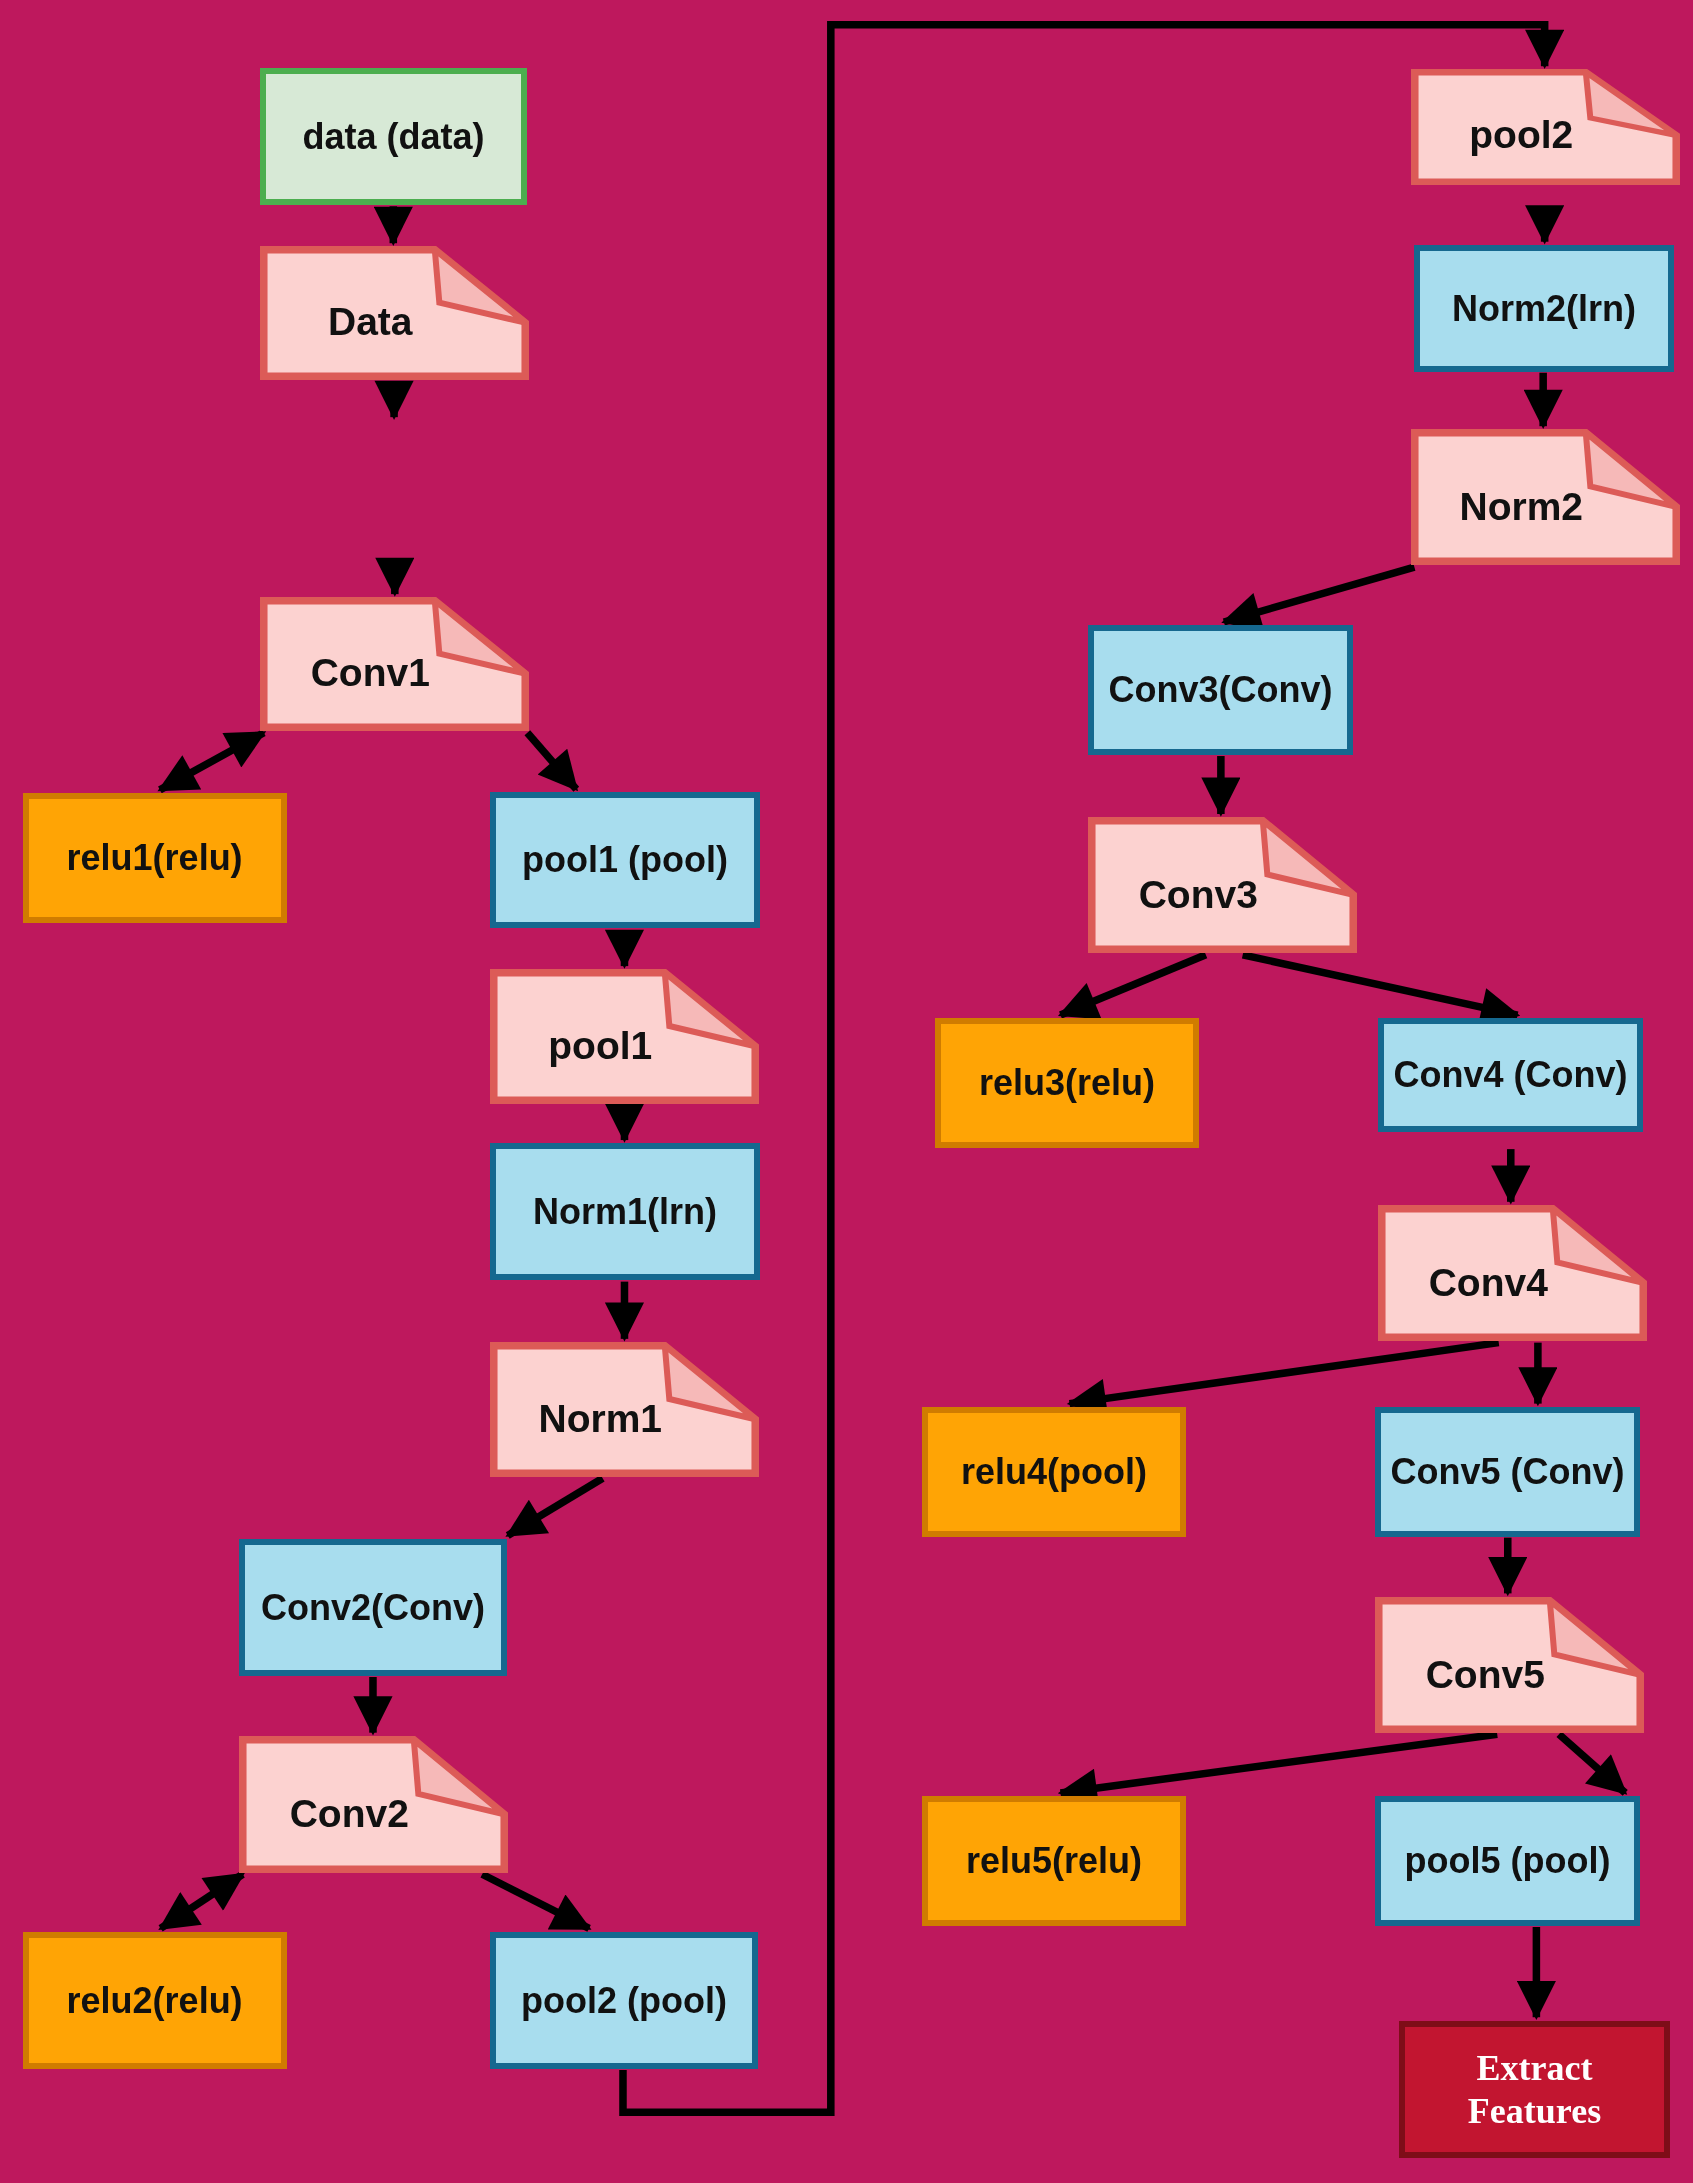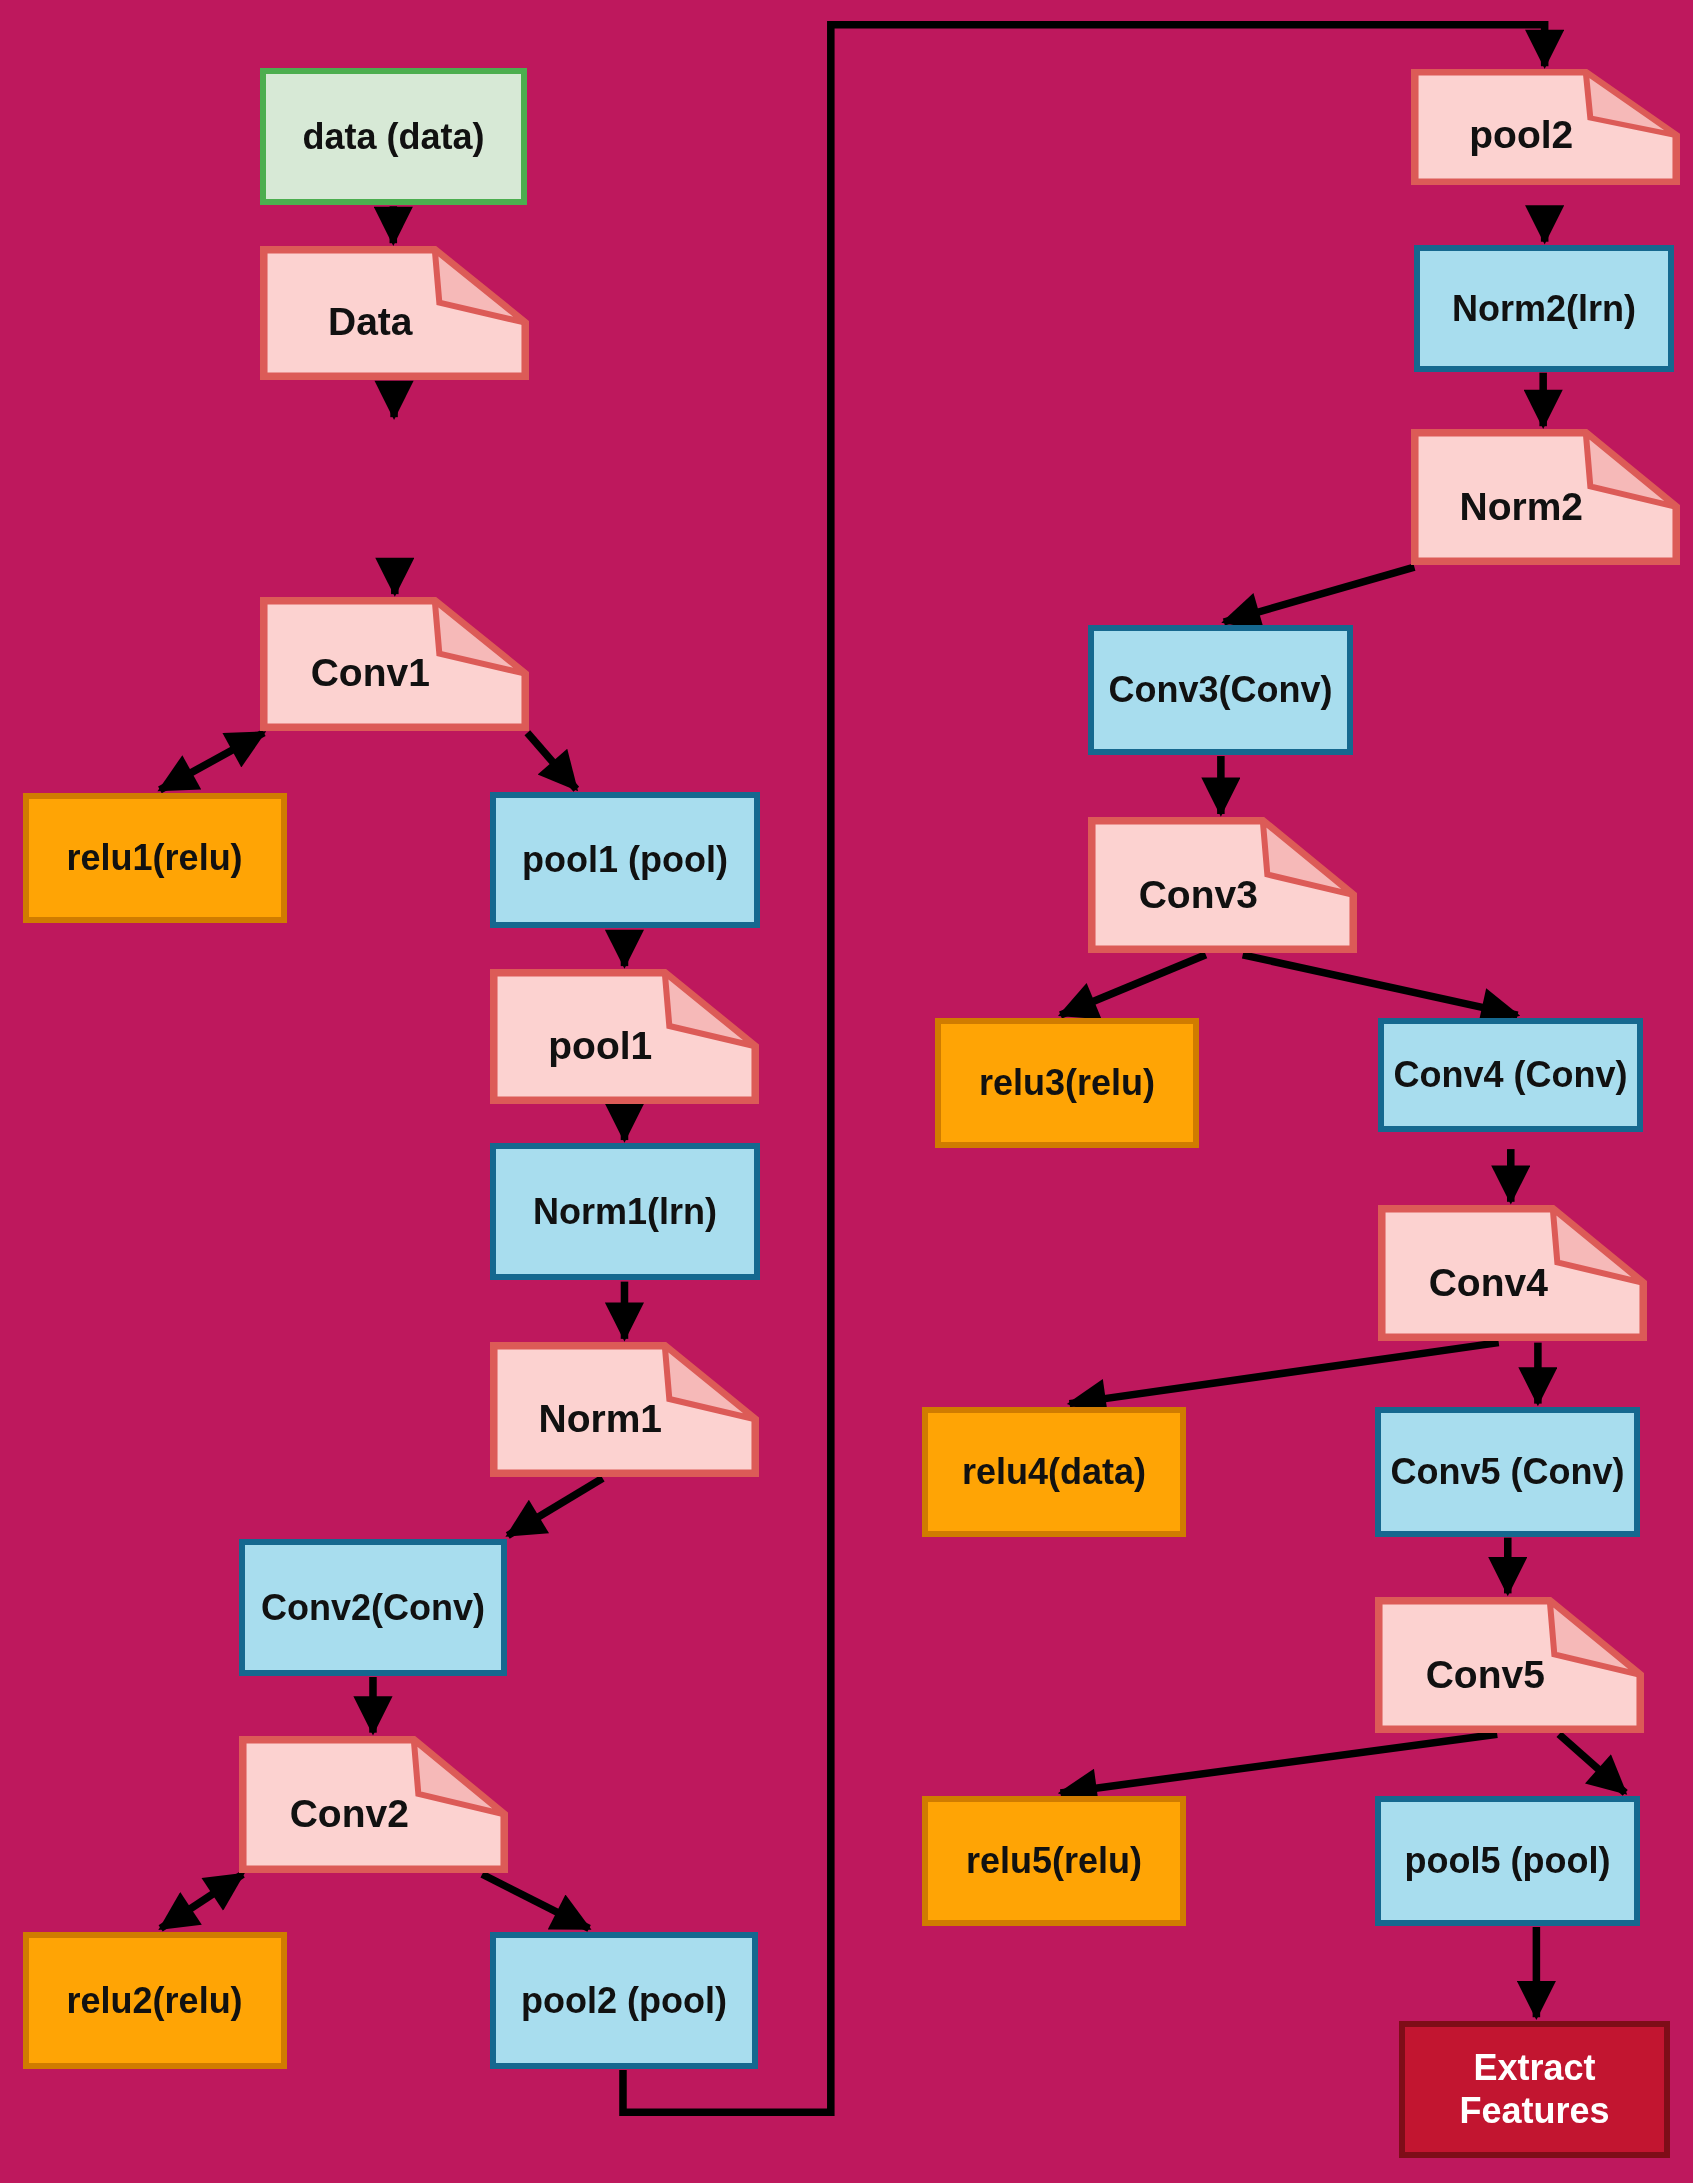--- a/index.html
+++ b/index.html
@@ -16,21 +16,21 @@
 
   .node{position:absolute;z-index:2;box-sizing:border-box;display:flex;align-items:center;justify-content:center;}
   .node .lbl{
     font-weight:bold;color:var(--label,#111);
     font-size:36px;white-space:nowrap;text-align:center;line-height:1.1;
   }
   .rectnode{border-style:solid;border-width:6.8px;}
   .input{background:var(--input-fill,#d7e9d6);border-color:var(--input-border,#4cae4f);}
   .layer{background:var(--layer-fill,#a8ddee);border-color:var(--layer-border,#15688f);}
   .relu{background:var(--relu-fill,#ffa405);border-color:var(--relu-border,#d07c00);align-items:center;}
-  .output{background:var(--output-fill,#c21530);border-color:var(--output-border,#7e0d18);}
+  .output{background:var(--output-fill,#c21530);border-color:var(--output-border,#7e0d18);font-family:Liberation Serif, serif;}
   .output .lbl{color:var(--output-text,#ffffff);white-space:normal;width:226px;line-height:1.18;}
 
   .note{background:transparent;border:none;}
   .note svg{position:absolute;left:0;top:0;width:100%;height:100%;}
   .note .note-body{fill:var(--blob-fill,#fcd2d0);stroke:var(--blob-border,#dc5b57);stroke-width:10;stroke-linejoin:miter;}
   .note .note-flap{fill:var(--blob-fold-fill,#f6b9b8);stroke:var(--blob-border,#dc5b57);stroke-width:8;stroke-linejoin:miter;}
   .note .lbl{position:absolute;left:4%;width:74%;top:57%;transform:translateY(-50%);font-size:39px;}
 </style>
 </head>
 <body>
@@ -182,21 +182,21 @@
 
   <div class="node note" style="left:1378px;top:1205px;width:269px;height:136px">
       <svg viewBox="0 0 357 180" preserveAspectRatio="none">
         <polygon class="note-body" points="5,5 232,5 352,103 352,175 5,175"></polygon>
         <polygon class="note-flap" points="232,5 352,103 238,76"></polygon>
       </svg>
     <span class="lbl">Conv4</span>
   </div>
 
   <div class="node rectnode relu" style="left:922px;top:1407px;width:264px;height:130px">
-    <span class="lbl">relu4(data)</span>
+    <span class="lbl">relu4(pool)</span>
   </div>
 
   <div class="node rectnode layer" style="left:1375px;top:1407px;width:265px;height:130px">
     <span class="lbl">Conv5 (Conv)</span>
   </div>
 
   <div class="node note" style="left:1375px;top:1597px;width:269px;height:136px">
       <svg viewBox="0 0 357 180" preserveAspectRatio="none">
         <polygon class="note-body" points="5,5 232,5 352,103 352,175 5,175"></polygon>
         <polygon class="note-flap" points="232,5 352,103 238,76"></polygon>

